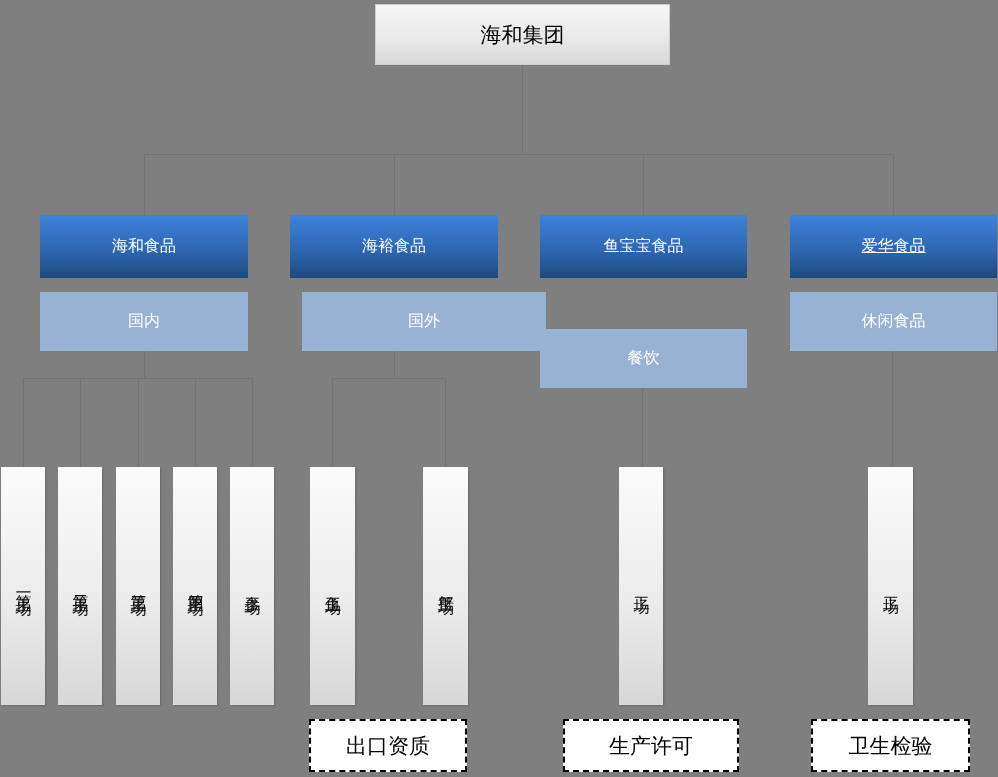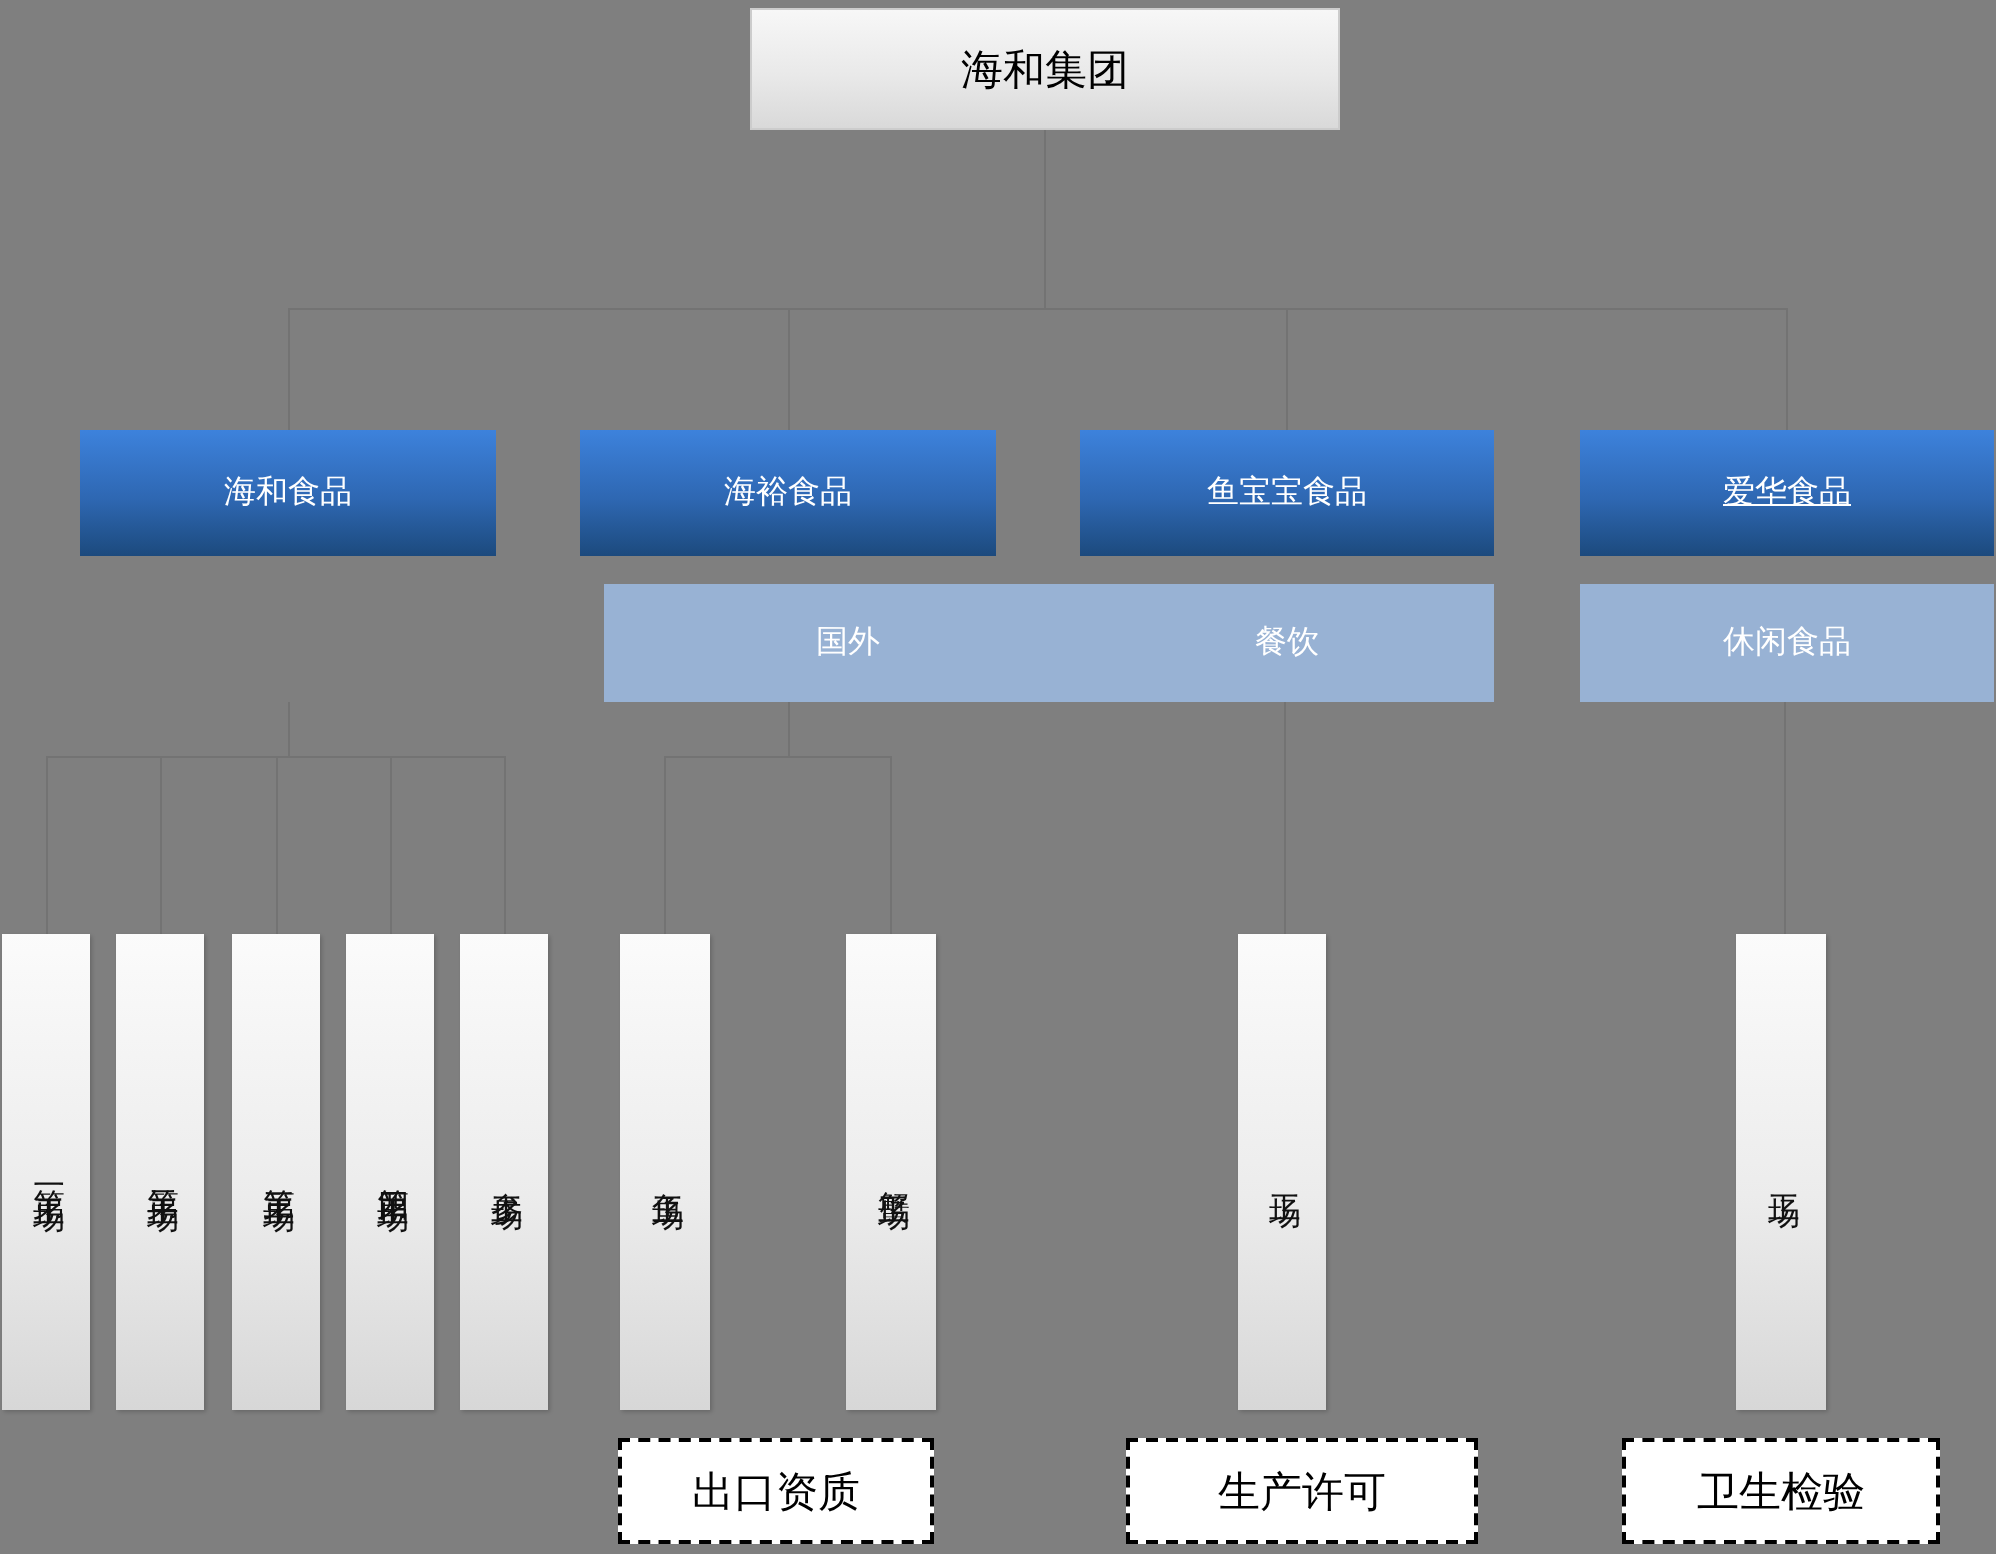--- a/index.html
+++ b/index.html
@@ -91,22 +91,23 @@
   <div class="line v" style="left:642px; top:351px; height:116px;"></div>
   <div class="line v" style="left:892px; top:351px; height:116px;"></div>
 
   <div class="root-box">海和集团</div>
 
   <div class="subsidiary-box" style="left:40px;  width:208px;">海和食品</div>
   <div class="subsidiary-box" style="left:290px; width:208px;">海裕食品</div>
   <div class="subsidiary-box" style="left:540px; width:207px;">鱼宝宝食品</div>
   <div class="subsidiary-box" style="left:790px; width:207px;text-decoration:underline;">爱华食品</div>
 
+  <div class="market-box" style="left:40px;  width:208px;">国内</div>
   <div class="market-box" style="left:302px; width:244px;">国外</div>
-  <div class="market-box" style="left:540px; width:207px;">餐饮</div>
+  <div class="market-box" style="left:540px; width:207px;margin-top:37px;">餐饮</div>
   <div class="market-box" style="left:790px; width:207px;">休闲食品</div>
 
   <div class="factory-box" style="left:1px;   width:44px;">第一工场</div>
   <div class="factory-box" style="left:58px;  width:44px;">第二工场</div>
   <div class="factory-box" style="left:116px; width:44px;">第三工场</div>
   <div class="factory-box" style="left:173px; width:44px;">第四工场</div>
   <div class="factory-box" style="left:230px; width:44px;">参工场</div>
   <div class="factory-box" style="left:310px; width:45px;">鱼工场</div>
   <div class="factory-box" style="left:423px; width:45px;">蟹工场</div>
   <div class="factory-box" style="left:619px; width:44px;">工场</div>

